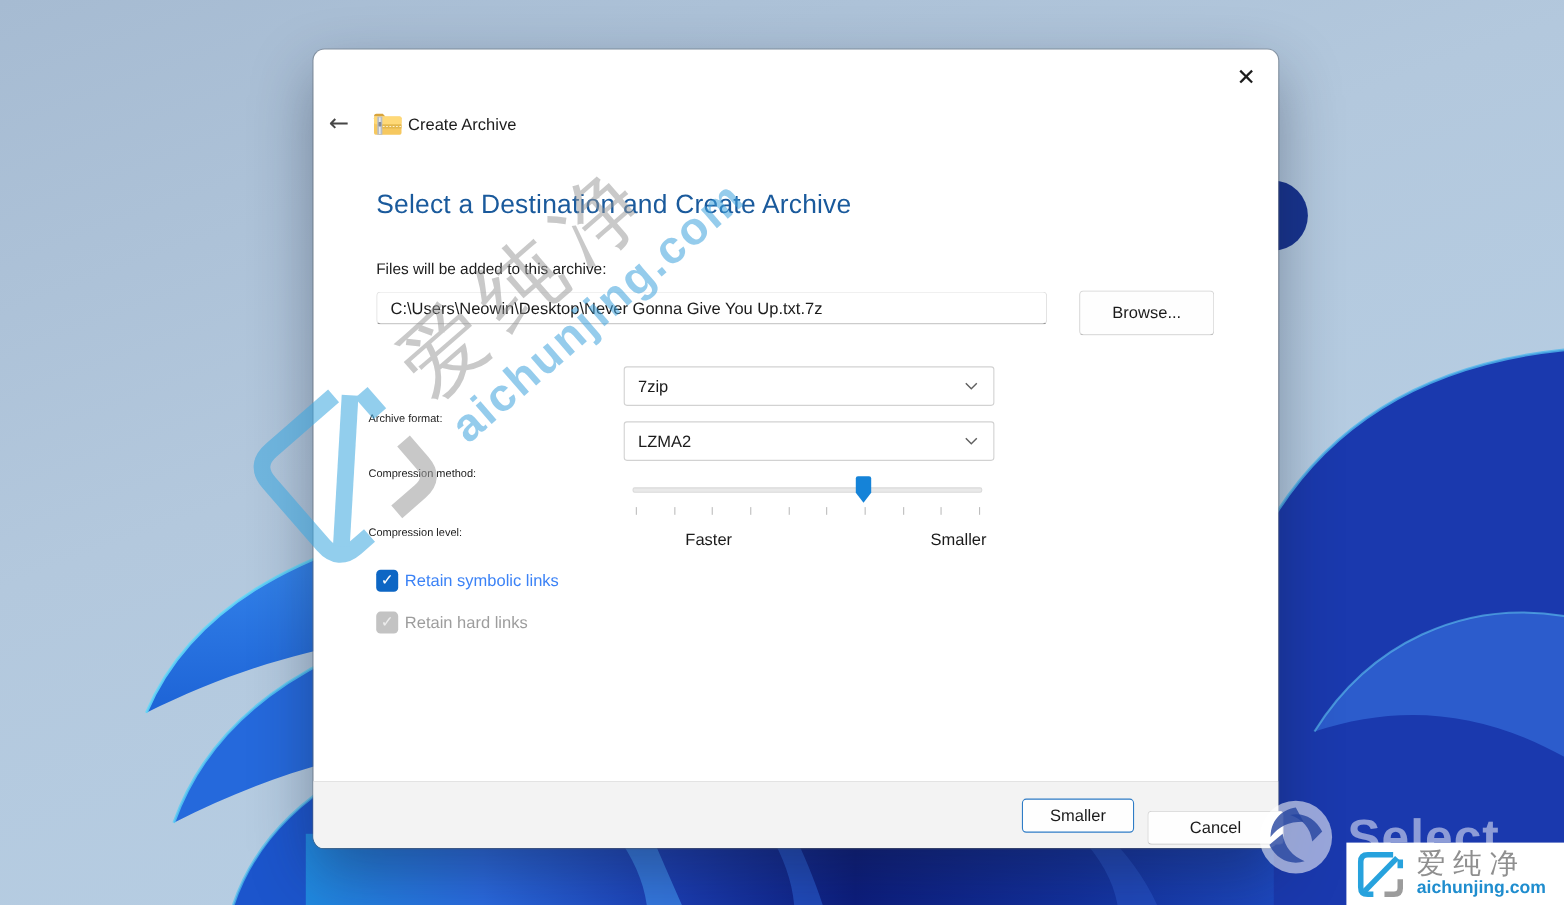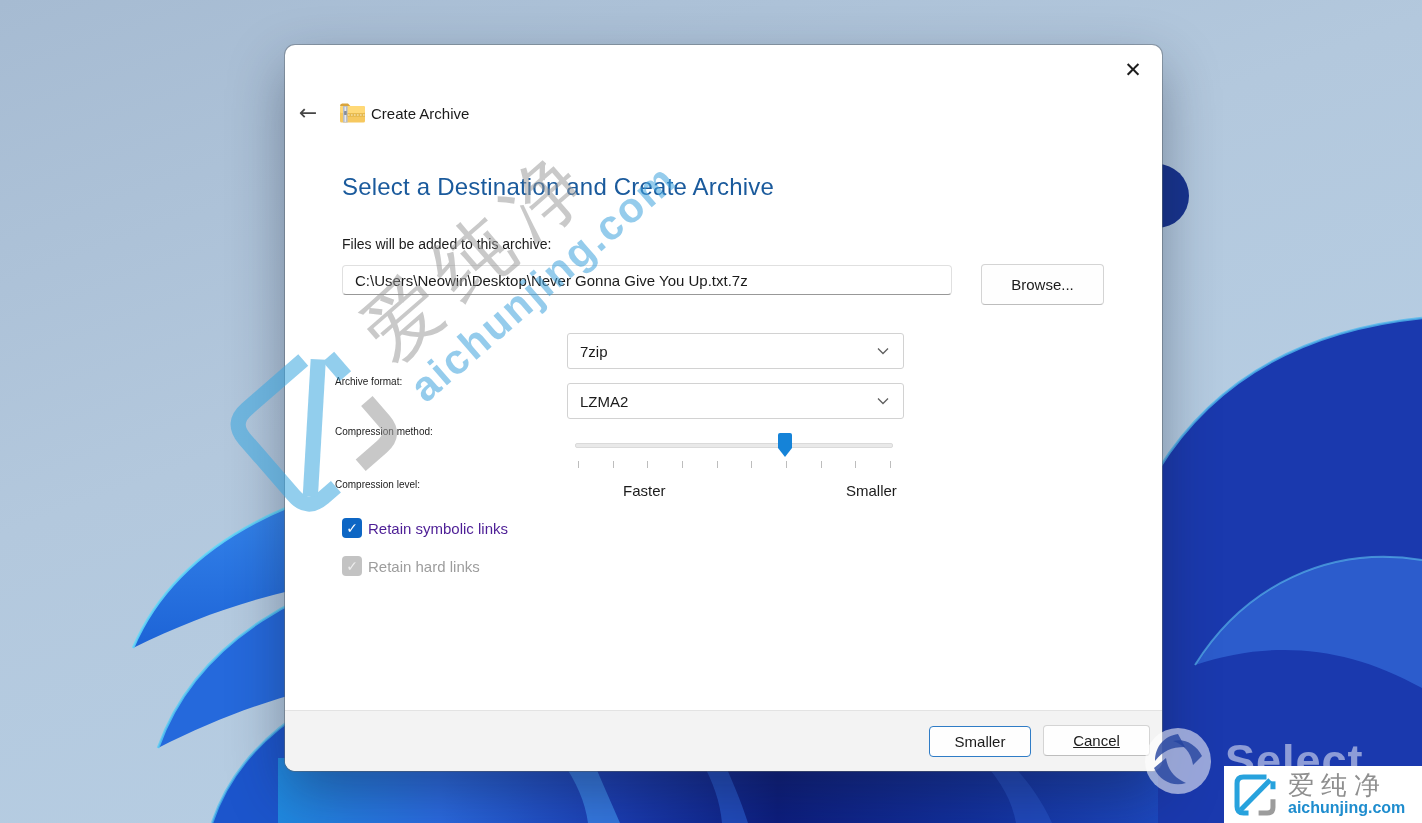--- a/index.html
+++ b/index.html
@@ -70,29 +70,29 @@
 
   .cb-row { position:absolute; left:57px; display:flex; align-items:center; gap:6px; cursor:pointer; }
   .cb-row1 { top:473px; } .cb-row2 { top:511px; }
   .cb-box {
     width:20px; height:20px; border-radius:4px; display:flex;
     align-items:center; justify-content:center; color:#fff; font-size:14px;
     font-family:"DejaVu Sans",sans-serif;
   }
   .cb-box.checked { background:#0d66c4; }
   .cb-box.disabled { background:#c3c3c3; color:#ededed; }
-  .cb-label { font-size:15px; color:#4c1d95; }
+  .cb-label { font-size:15px; color:#3b82f6; }
   .cb-label.disabled { color:#9d9d9d; }
 
   .dialog-footer {
     position:absolute; left:0; right:0; bottom:0; height:61px;
     background:#f3f3f3; border-top:1px solid #e3e3e3; border-radius:0 0 10px 10px;
   }
   .create-btn { position:absolute; left:644px; top:15px; width:102px; height:31px; border:1px solid #2f7cc6; }
-  .cancel-btn { position:absolute; left:758px; top:14px; width:107px; height:31px;text-decoration:underline; }
+  .cancel-btn { position:absolute; left:758px; top:26px; width:124px; height:31px; }
 
   
   .wm-center {
     position:absolute; left:165px; top:55px; width:570px; height:510px; z-index:20;
     display:flex; align-items:center; justify-content:center; pointer-events:none;
   }
   .wm-row { transform:rotate(-41deg); display:flex; align-items:center; gap:26px; }
   .wm-cn { font-size:78px; color:rgba(148,148,148,.5); letter-spacing:14px; line-height:1.05; white-space:nowrap; }
   .wm-site { font-size:42px; font-weight:700; color:rgba(62,162,221,.55); letter-spacing:2px; line-height:1.1; }
 

